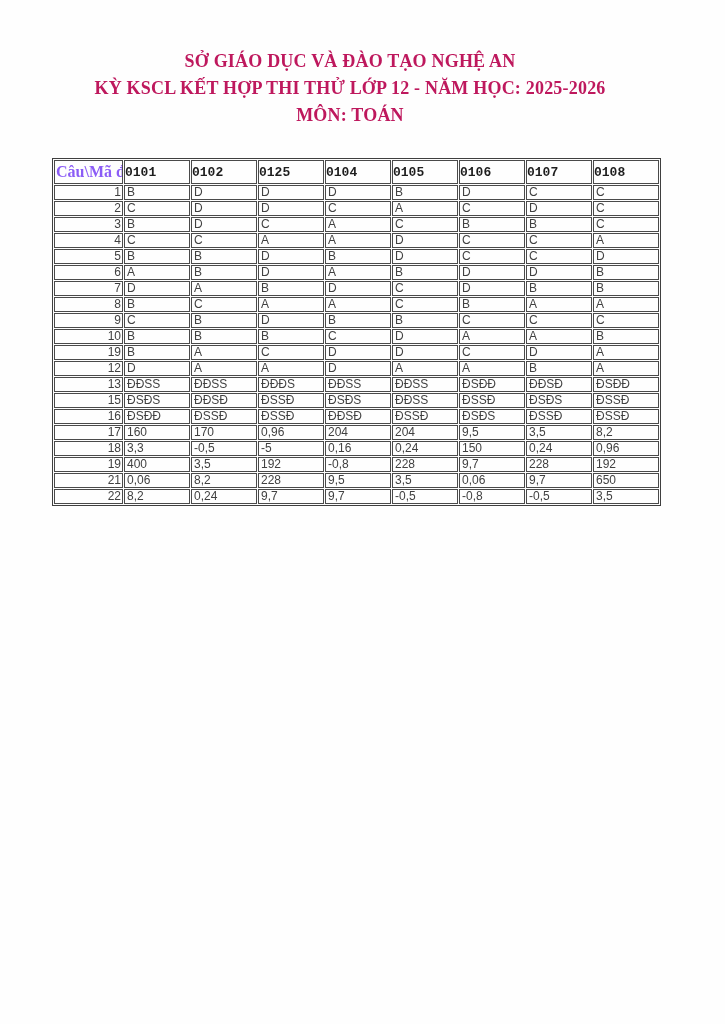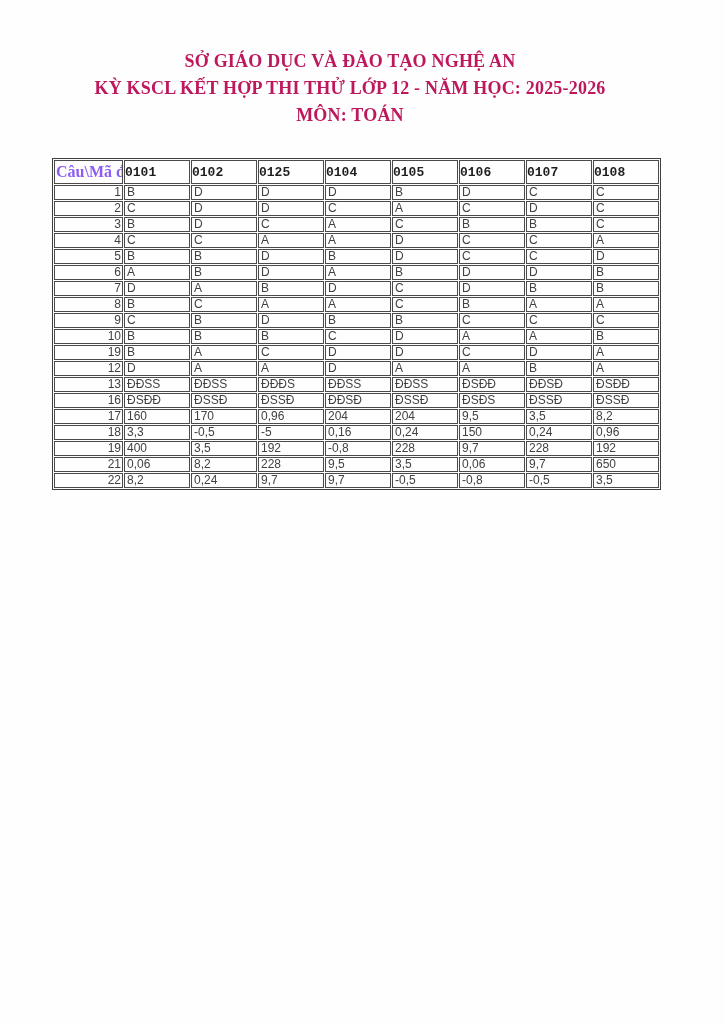--- a/index.html
+++ b/index.html
@@ -251,20 +251,31 @@
           <td class="ans">ĐĐSS</td>
           <td class="ans">ĐĐSS</td>
           <td class="ans">ĐĐĐS</td>
           <td class="ans">ĐĐSS</td>
           <td class="ans">ĐĐSS</td>
           <td class="ans">ĐSĐĐ</td>
           <td class="ans">ĐĐSĐ</td>
           <td class="ans">ĐSĐĐ</td>
         </tr>
         <tr>
+          <td class="cau">15</td>
+          <td class="ans">ĐSĐS</td>
+          <td class="ans">ĐĐSĐ</td>
+          <td class="ans">ĐSSĐ</td>
+          <td class="ans">ĐSĐS</td>
+          <td class="ans">ĐĐSS</td>
+          <td class="ans">ĐSSĐ</td>
+          <td class="ans">ĐSĐS</td>
+          <td class="ans">ĐSSĐ</td>
+        </tr>
+        <tr>
           <td class="cau">16</td>
           <td class="ans">ĐSĐĐ</td>
           <td class="ans">ĐSSĐ</td>
           <td class="ans">ĐSSĐ</td>
           <td class="ans">ĐĐSĐ</td>
           <td class="ans">ĐSSĐ</td>
           <td class="ans">ĐSĐS</td>
           <td class="ans">ĐSSĐ</td>
           <td class="ans">ĐSSĐ</td>
         </tr>

